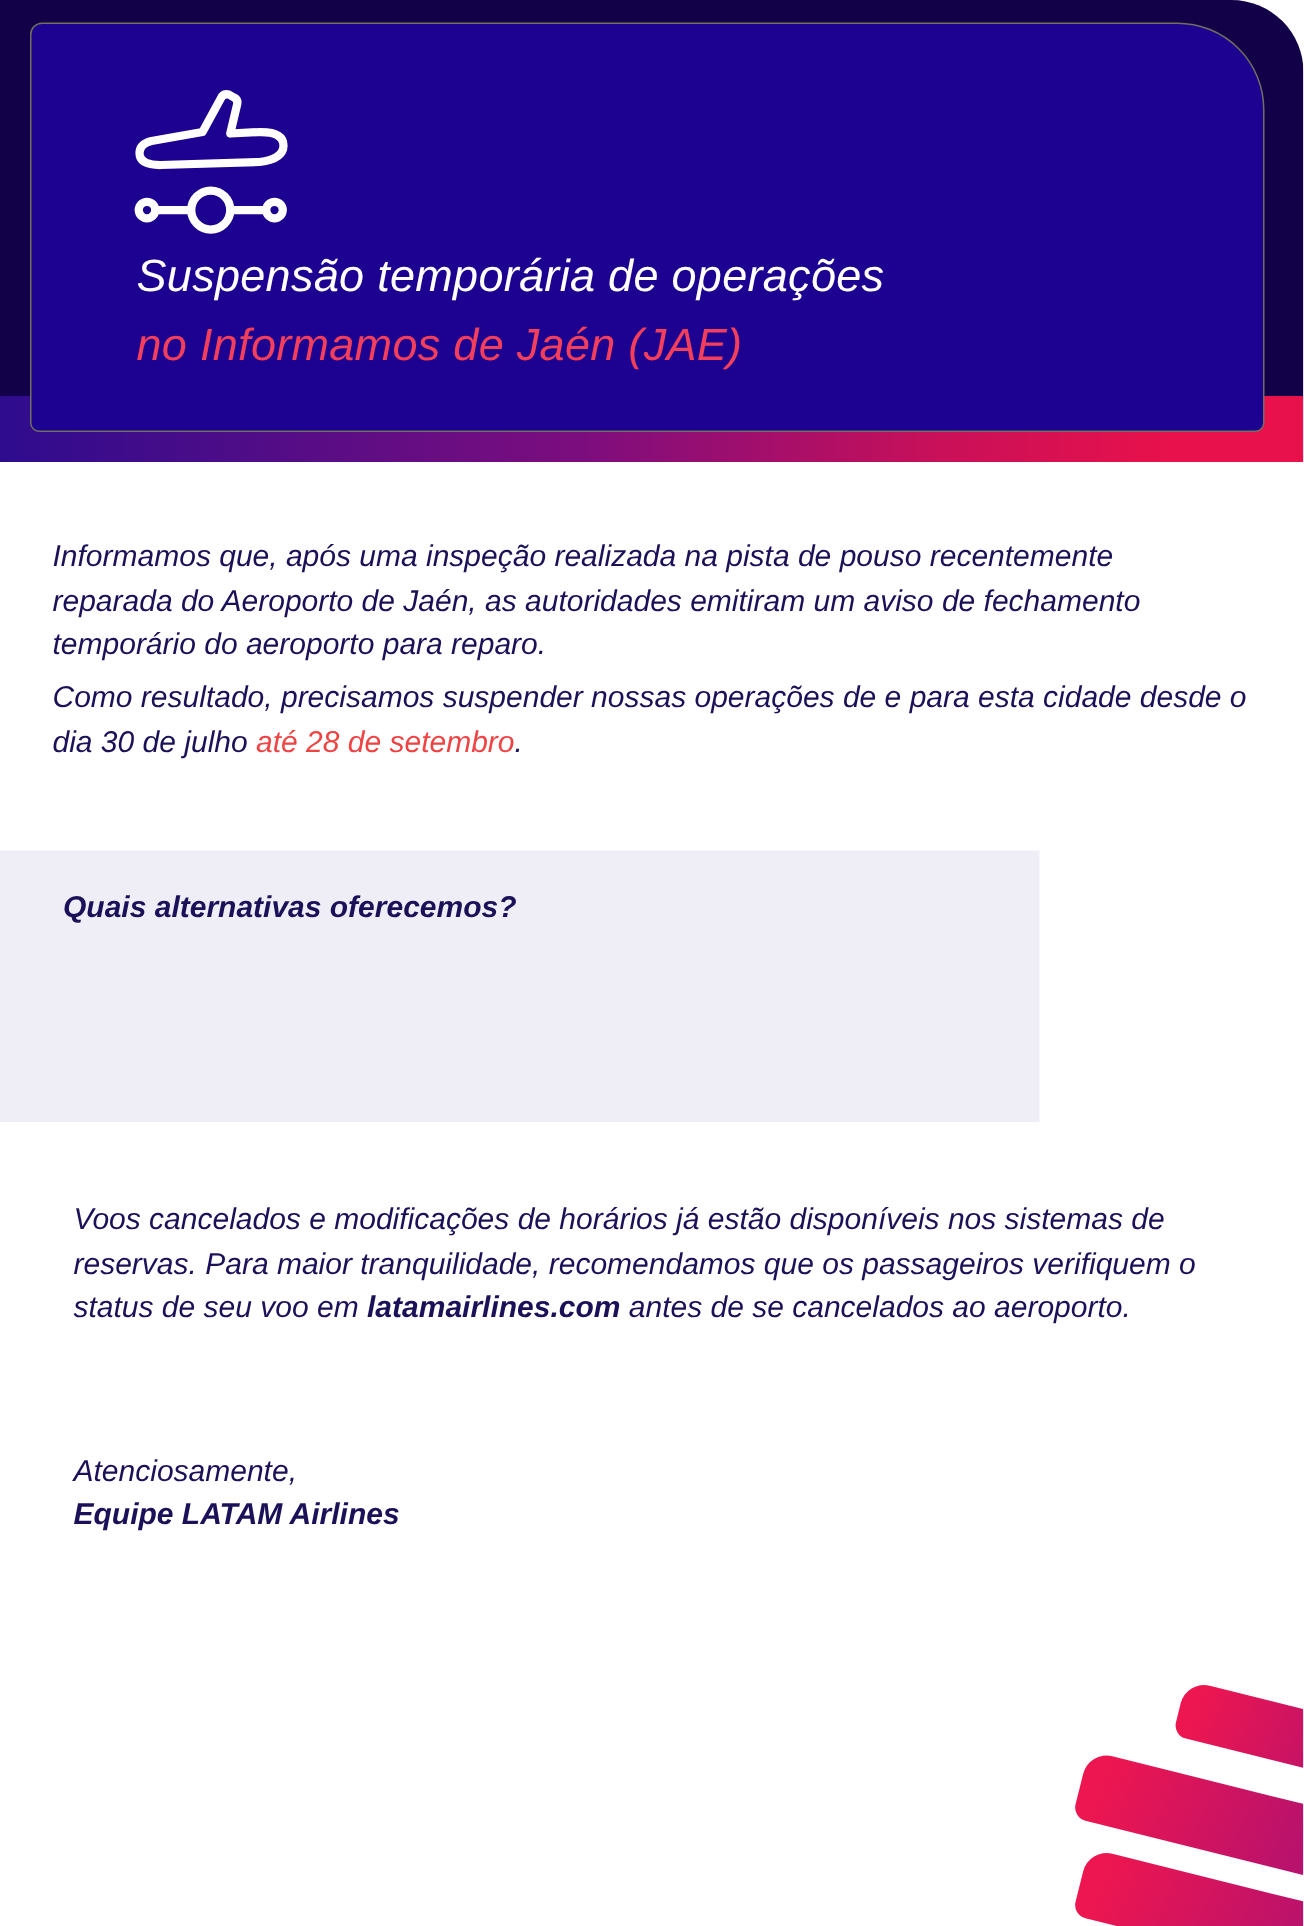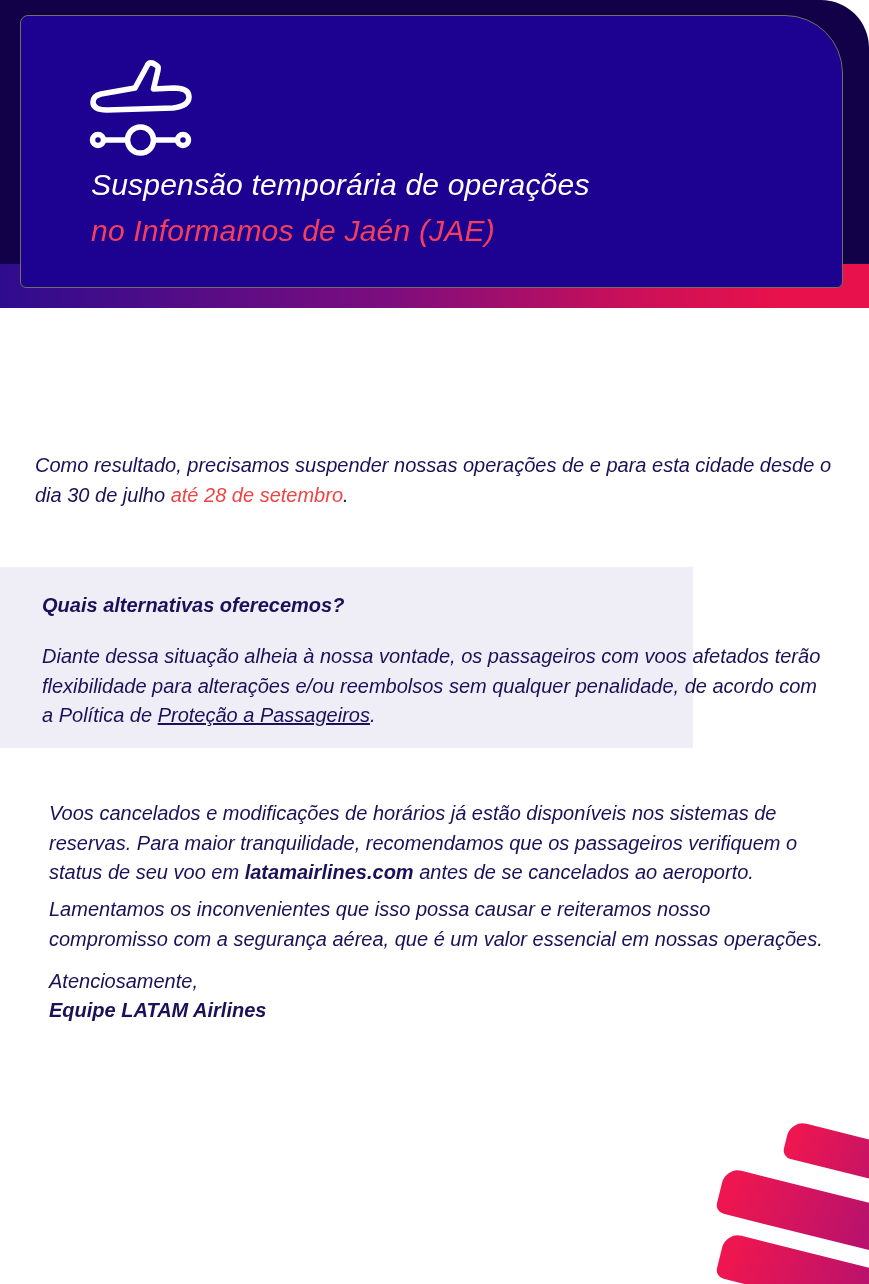--- a/index.html
+++ b/index.html
@@ -92,37 +92,35 @@
         <circle cx="63.5" cy="96" r="13"></circle>
         <circle cx="106" cy="96" r="5.5"></circle>
       </svg>
     </div>
     <div class="hero-title">
       <div class="t1">Suspensão temporária de operações</div>
       <div class="t2">no Informamos de Jaén (JAE)</div>
     </div>
   </div>
 
+  <p class="bodytext p1">Informamos que, após uma inspeção realizada na pista de pouso recentemente
+reparada do Aeroporto de Jaén, as autoridades emitiram um aviso de fechamento
+temporário do aeroporto para reparo.</p>
 
   <p class="bodytext p2"><span>Como resultado, precisamos suspender nossas operações de e para esta cidade desde o
 dia 30 de julho </span><a class="pink-link">até 28 de setembro</a><span>.</span></p>
 
   <div class="alt-box">
     <h2 class="alt-heading">Quais alternativas oferecemos?</h2>
   </div>
-  <p class="bodytext alt-para"><span>Diante dessa situação alheia à nossa vontade, os passageiros com voos afetados terão
-flexibilidade para alterações e/ou reembolsos sem qualquer penalidade, de acordo com
-a Política de </span><a class="navy-link">Proteção a Passageiros</a><span>.</span></p>
 
   <p class="bodytext p3"><span>Voos cancelados e modificações de horários já estão disponíveis nos sistemas de
 reservas. Para maior tranquilidade, recomendamos que os passageiros verifiquem o
 status de seu voo em </span><span class="bold">latamairlines.com</span><span> antes de se cancelados ao aeroporto.</span></p>
 
-  <p class="bodytext p4">Lamentamos os inconvenientes que isso possa causar e reiteramos nosso
-compromisso com a segurança aérea, que é um valor essencial em nossas operações.</p>
 
   <p class="bodytext closing">Atenciosamente,</p>
   <p class="bodytext signature">Equipe LATAM Airlines</p>
 
   <div class="logo-clip">
     <div class="stripe s1"></div>
     <div class="stripe s2"></div>
     <div class="stripe s3"></div>
   </div>
 

